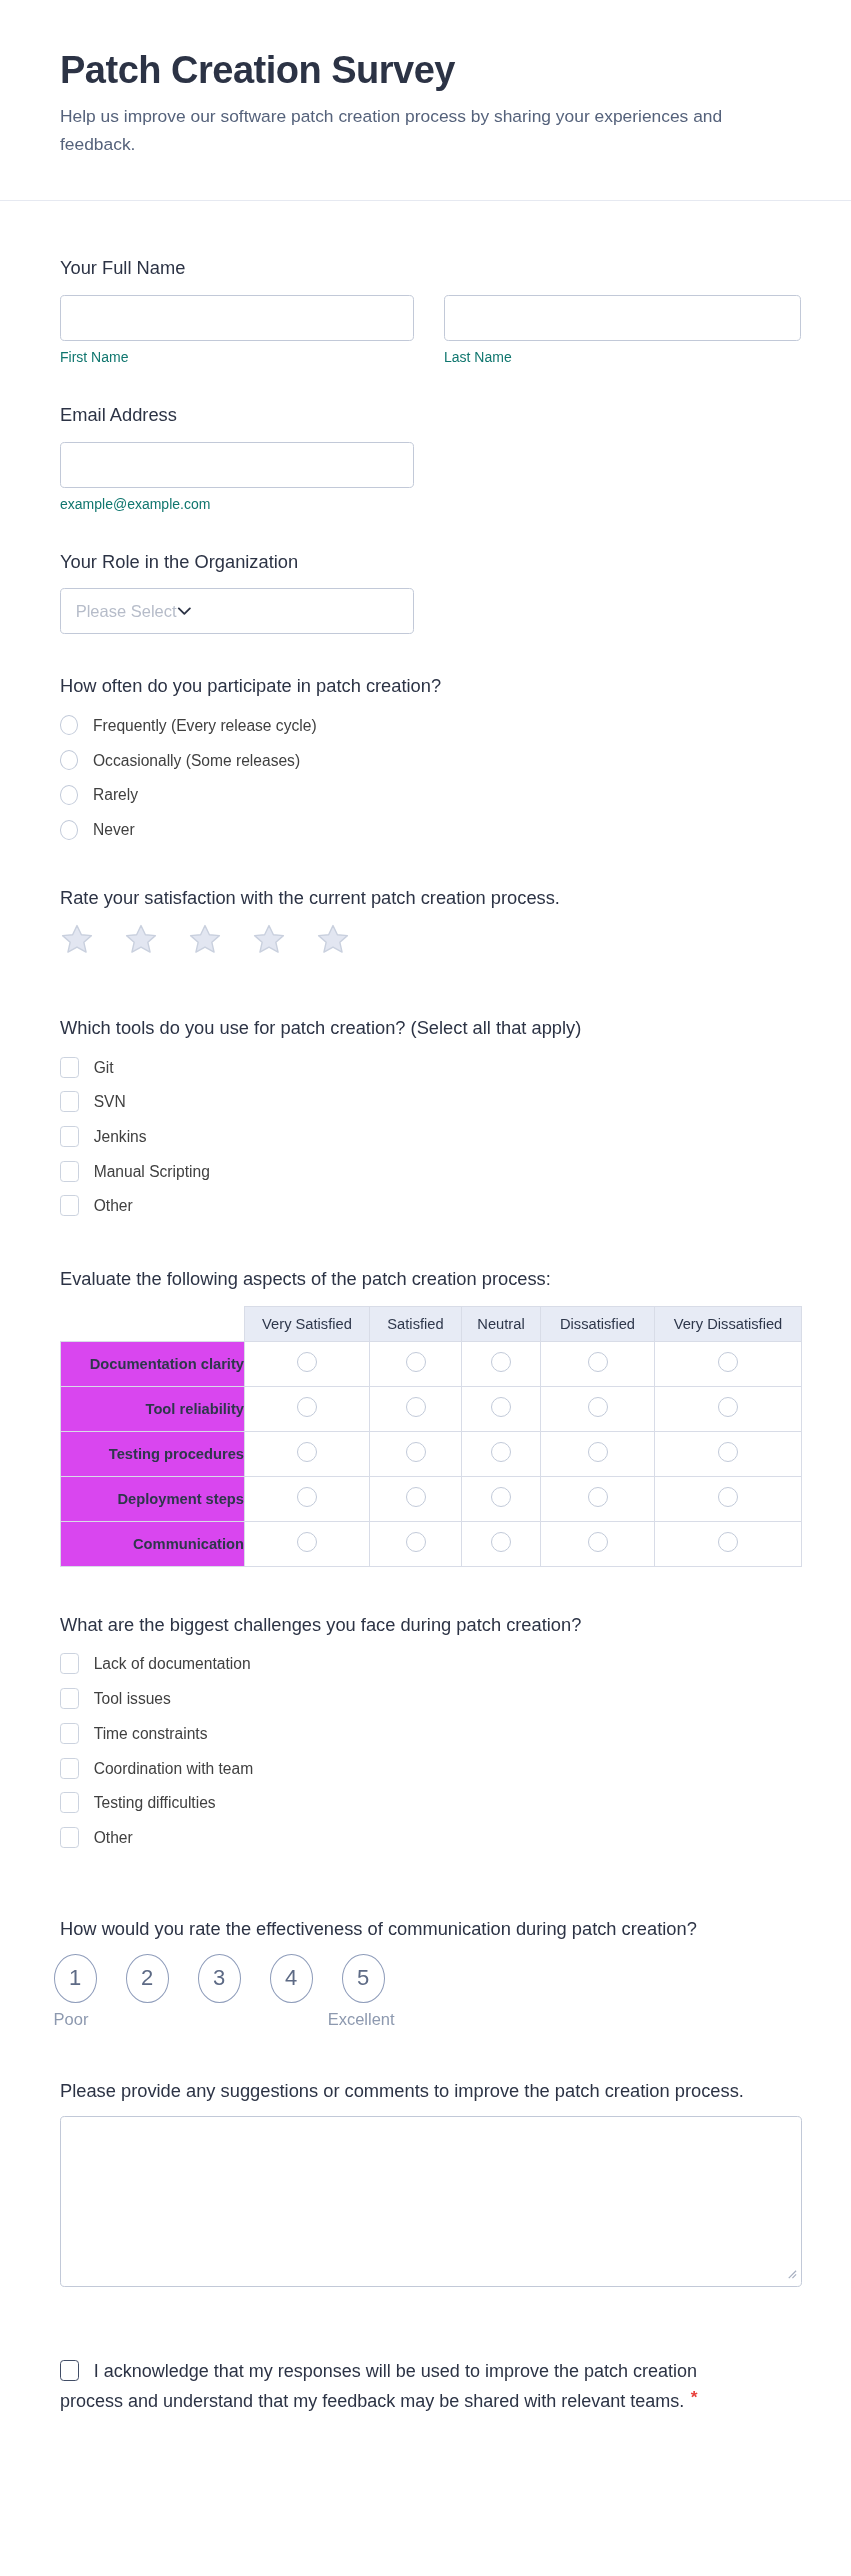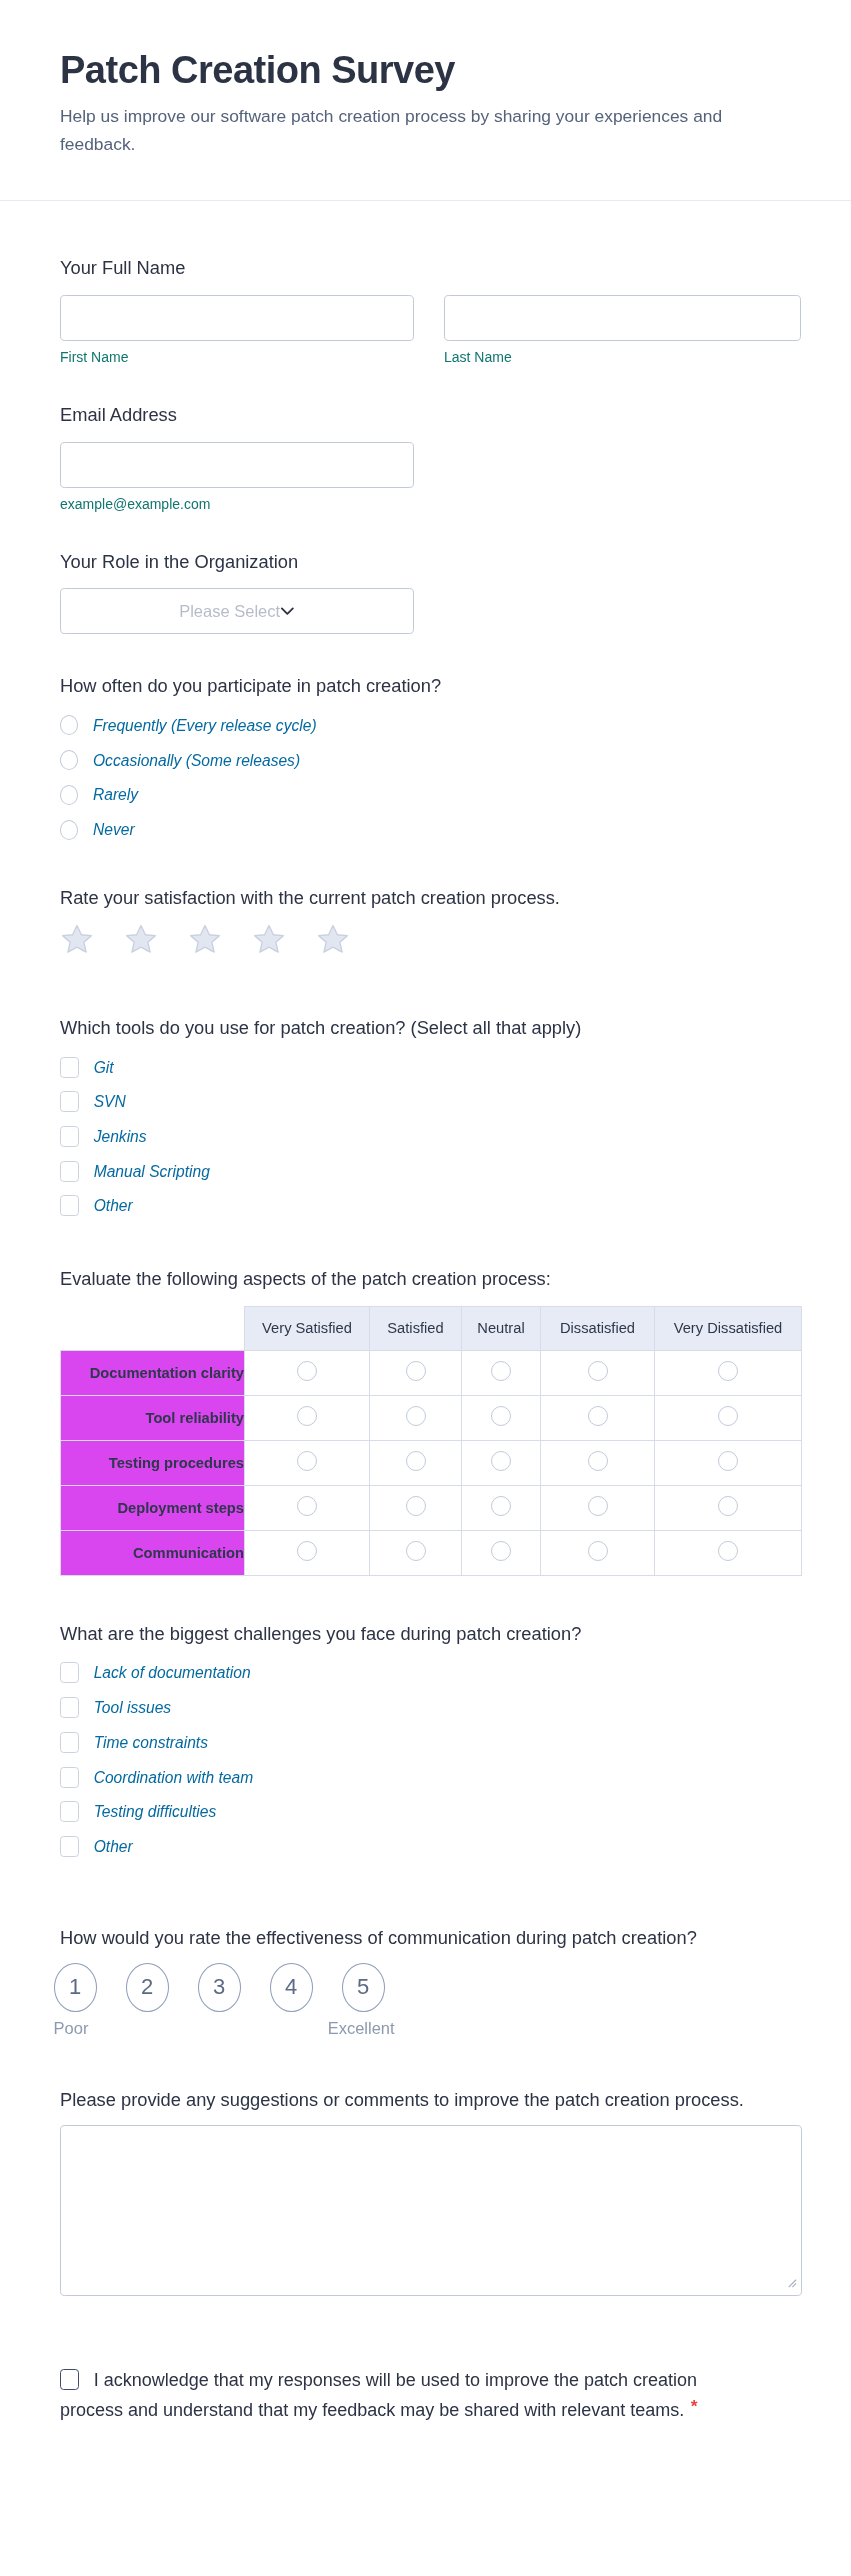--- a/index.html
+++ b/index.html
@@ -34,50 +34,50 @@
     height: 46px; border: 0.9px solid #c2c9d8; border-radius: 4.6px; background: #fff;
     font-family: inherit; font-size: 16.5px; color: #2c3345; padding: 0 13px; outline: none;
   }
   .col-first .text-input, .single .text-input { width: 354px; }
   .col-last .text-input { width: 357px; }
   .sublabel { margin-top: 8.2px; font-size: 14px; color: #0f766e; }
   .single { margin-top: 14.7px; }
 
   .select-box {
     margin-top: 14.7px; width: 354px; height: 46px; border: 0.9px solid #c2c9d8; border-radius: 4.6px;
-    display: flex; align-items: center; justify-content: center; padding: 0 14.7px; cursor: pointer; background:#fff;
+    display: flex; align-items: center; justify-content: flex-start; padding: 0 14.7px; cursor: pointer; background:#fff;
   }
   .select-placeholder { font-size: 16.5px; color: #b6bcc9; }
 
   .opt-list { margin-top: 16.5px; }
   .opt-row { display: flex; align-items: center; gap: 14.7px; margin-bottom: 13.7px; cursor: pointer; }
   .opt-row:last-child { margin-bottom: 0; }
   .radio {
     width: 18.3px; height: 20px; border: 1.4px solid #c2cad9; border-radius: 50%;
     background: #fff; flex: 0 0 auto;
   }
   .checkbox {
     width: 19px; height: 21px; border: 1.4px solid #ccd3df; border-radius: 3.7px;
     background: #fff; flex: 0 0 auto;
   }
-  .opt-text { font-size: 15.6px; color: #0369a1; line-height: 21px; font-style: italic; }
+  .opt-text { font-size: 15.6px; color: #404040; line-height: 21px; }
 
   .stars { margin-top: 13px; display: flex; gap: 30px; }
   .star { width: 34px; height: 34px; cursor: pointer; }
 
   table.matrix { margin-top: 14.7px; border-collapse: collapse; table-layout: fixed; width: 742px; }
   table.matrix col.c0 { width: 184px; }
   table.matrix col.c1 { width: 125px; }
   table.matrix col.c2 { width: 92px; }
   table.matrix col.c3 { width: 79px; }
   table.matrix col.c4 { width: 114px; }
   table.matrix col.c5 { width: 147px; }
   table.matrix th, table.matrix td { border: 0.9px solid #d8dce7; }
   table.matrix th.corner { border: none; background: transparent; }
-  table.matrix thead th { background: #e7ebf5; height: 44px; font-size: 14.7px; font-weight: 500; color: #2e374b; text-align: center; }
+  table.matrix thead th { background: #e7ebf5; height: 35px; font-size: 14.7px; font-weight: 500; color: #2e374b; text-align: center; }
   table.matrix tbody th { background: #d946ef; height: 45px; font-size: 14.7px; font-weight: 700; color: #2e374b; text-align: right; padding-left: 13px; }
   table.matrix td { background: #fff; height: 45px; text-align: center; vertical-align: middle; }
   .mradio { display: inline-block; width: 20px; height: 20px; border: 1.4px solid #c2cad9; border-radius: 50%; background: #fff; cursor: pointer; }
 
   .scale-row { margin-top: 13px; margin-left: -6.4px; display: flex; gap: 29px; width: 334px; }
   .scale-circle {
     width: 43px; height: 49px; border: 1.4px solid #8e9cba; border-radius: 50%;
     display: flex; align-items: center; justify-content: center; cursor: pointer;
     font-size: 22px; color: #5d6a85; background: #fff;
   }

